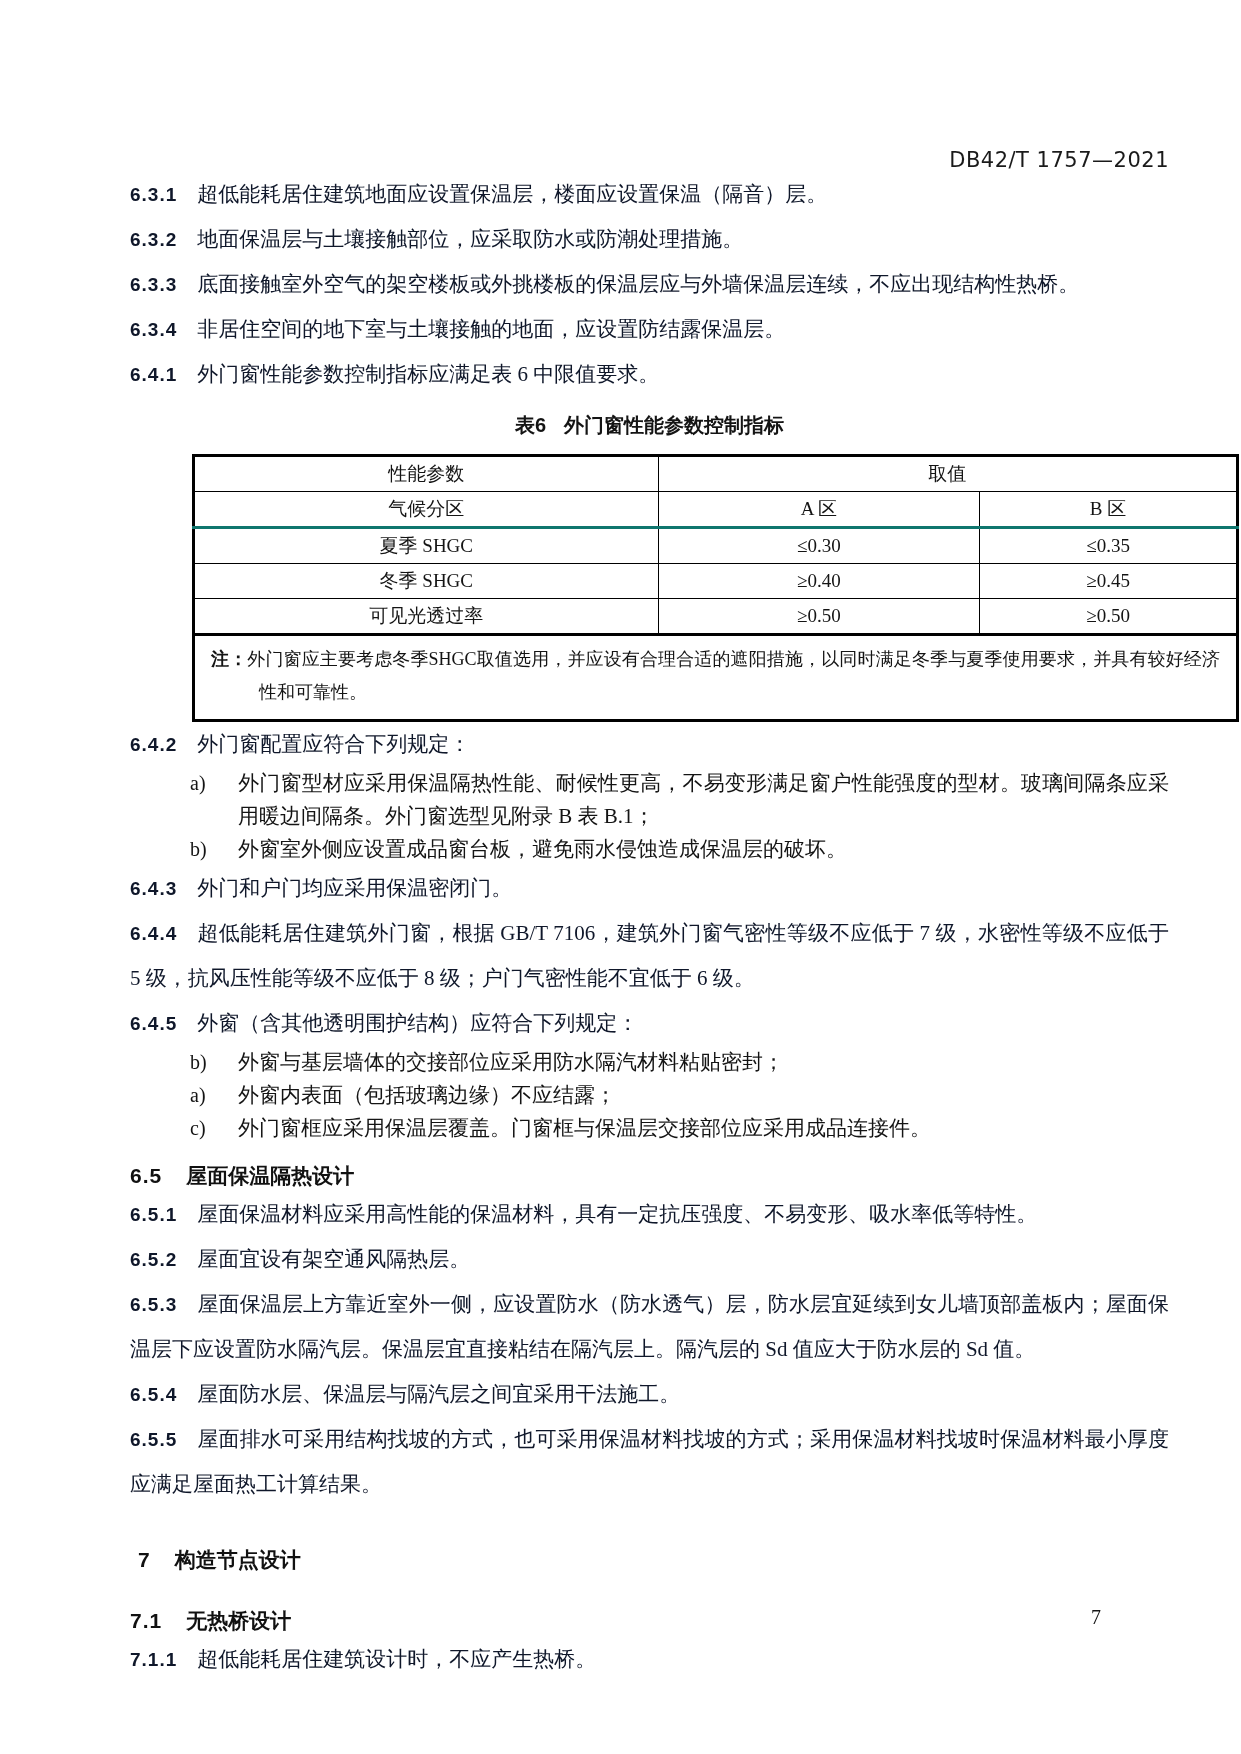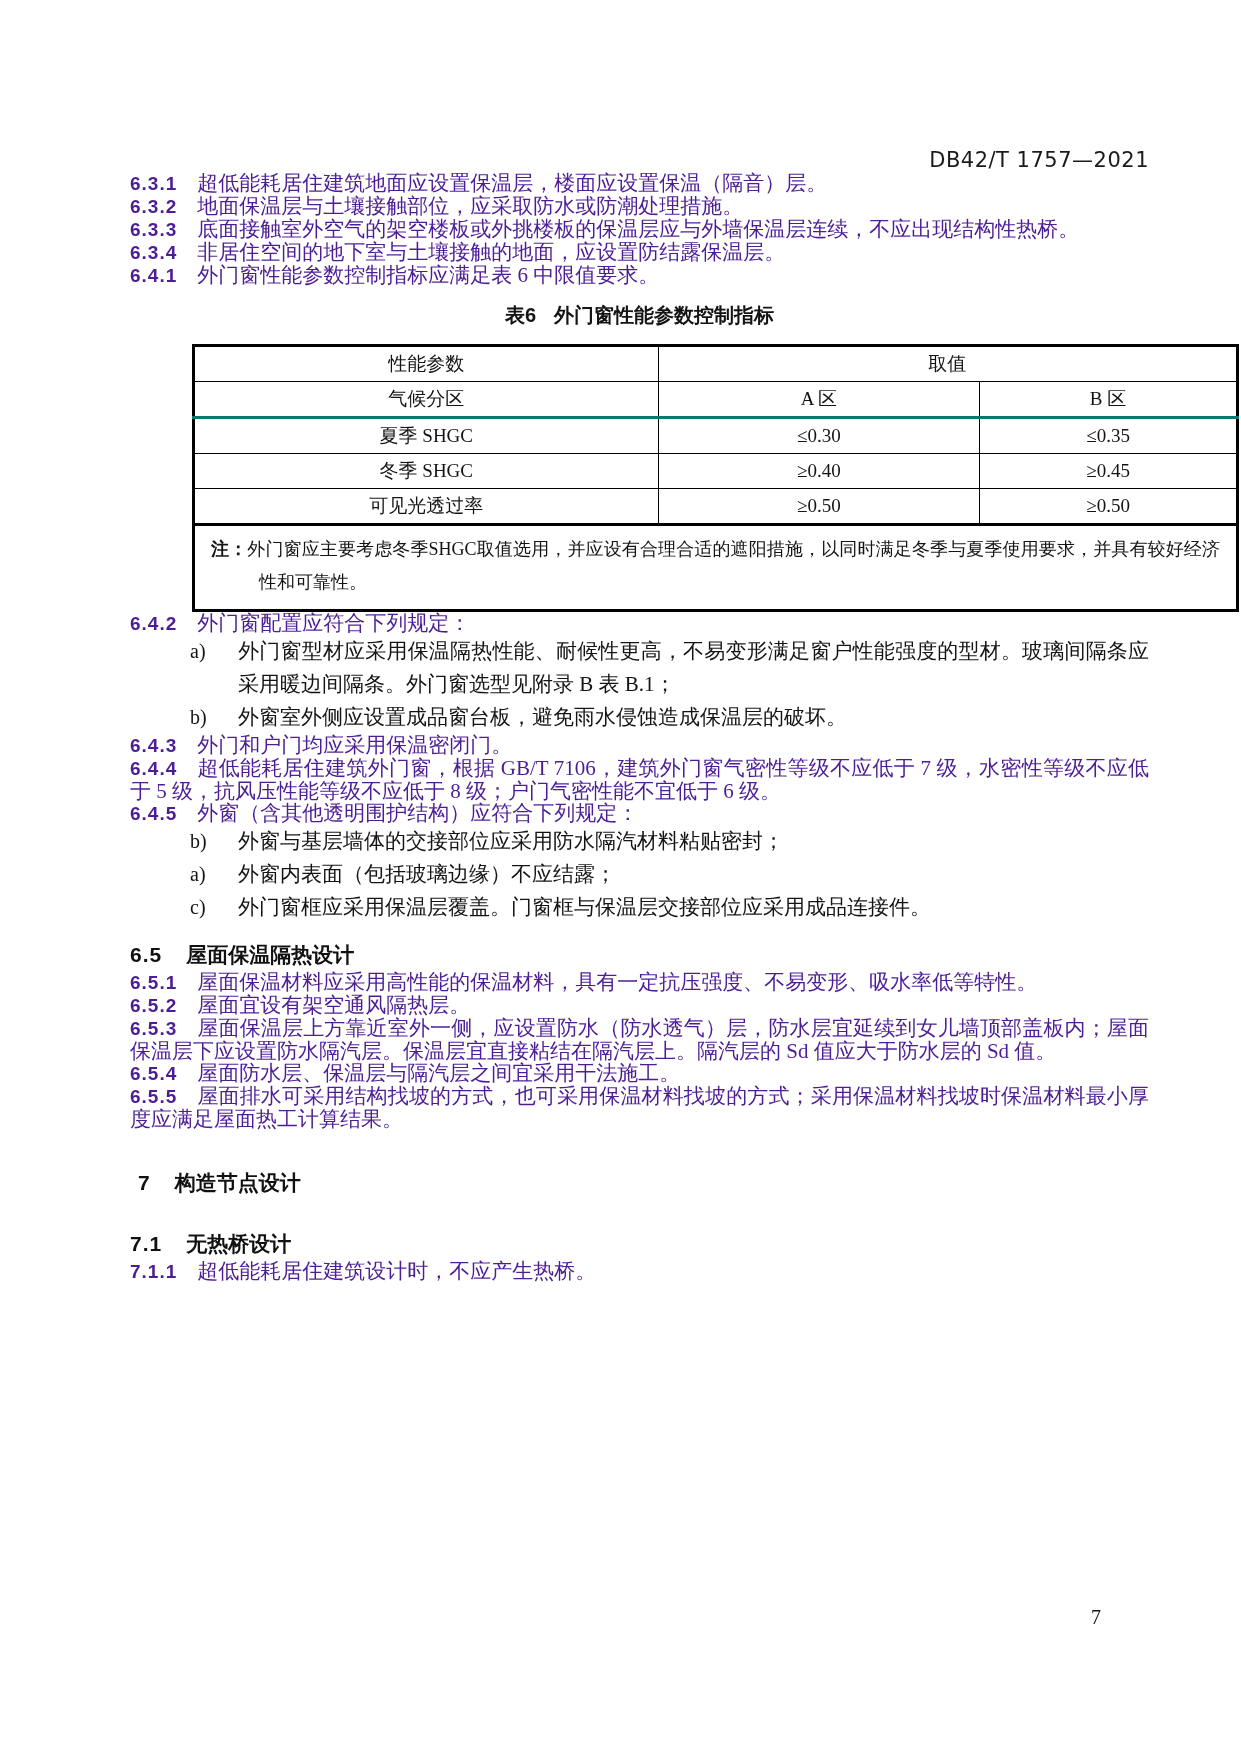--- a/index.html
+++ b/index.html
@@ -11,36 +11,36 @@
     overflow: hidden;
   }
   .page {
     position: relative;
     width: 1241px;
     height: 1754px;
     background: #ffffff;
     color: #141414;
     font-family: "Liberation Serif", "DejaVu Serif", serif;
     box-sizing: border-box;
-    padding: 148px 92px 0 130px;
+    padding: 148px 72px 0 130px;
   }
   .hdr-ref {
     text-align: right;
     font-family: "DejaVu Sans", "Liberation Sans", sans-serif;
     font-size: 21px;
     line-height: 24px;
     letter-spacing: 0.5px;
     color: #1a1a1a;
   }
   p.clause {
     margin: 0;
     font-size: 21px;
-    line-height: 22px;
+    line-height: 45px;
     text-align: justify;
-    color: #4c1d95;
+    color: #0f172a;
   }
   .first-block { margin-top: 24px; }
   .cnum {
     font-family: "Liberation Sans", "DejaVu Sans", sans-serif;
     font-weight: bold;
     font-size: 19px;
     letter-spacing: 1px;
     margin-right: 20px;
     white-space: nowrap;
   }

